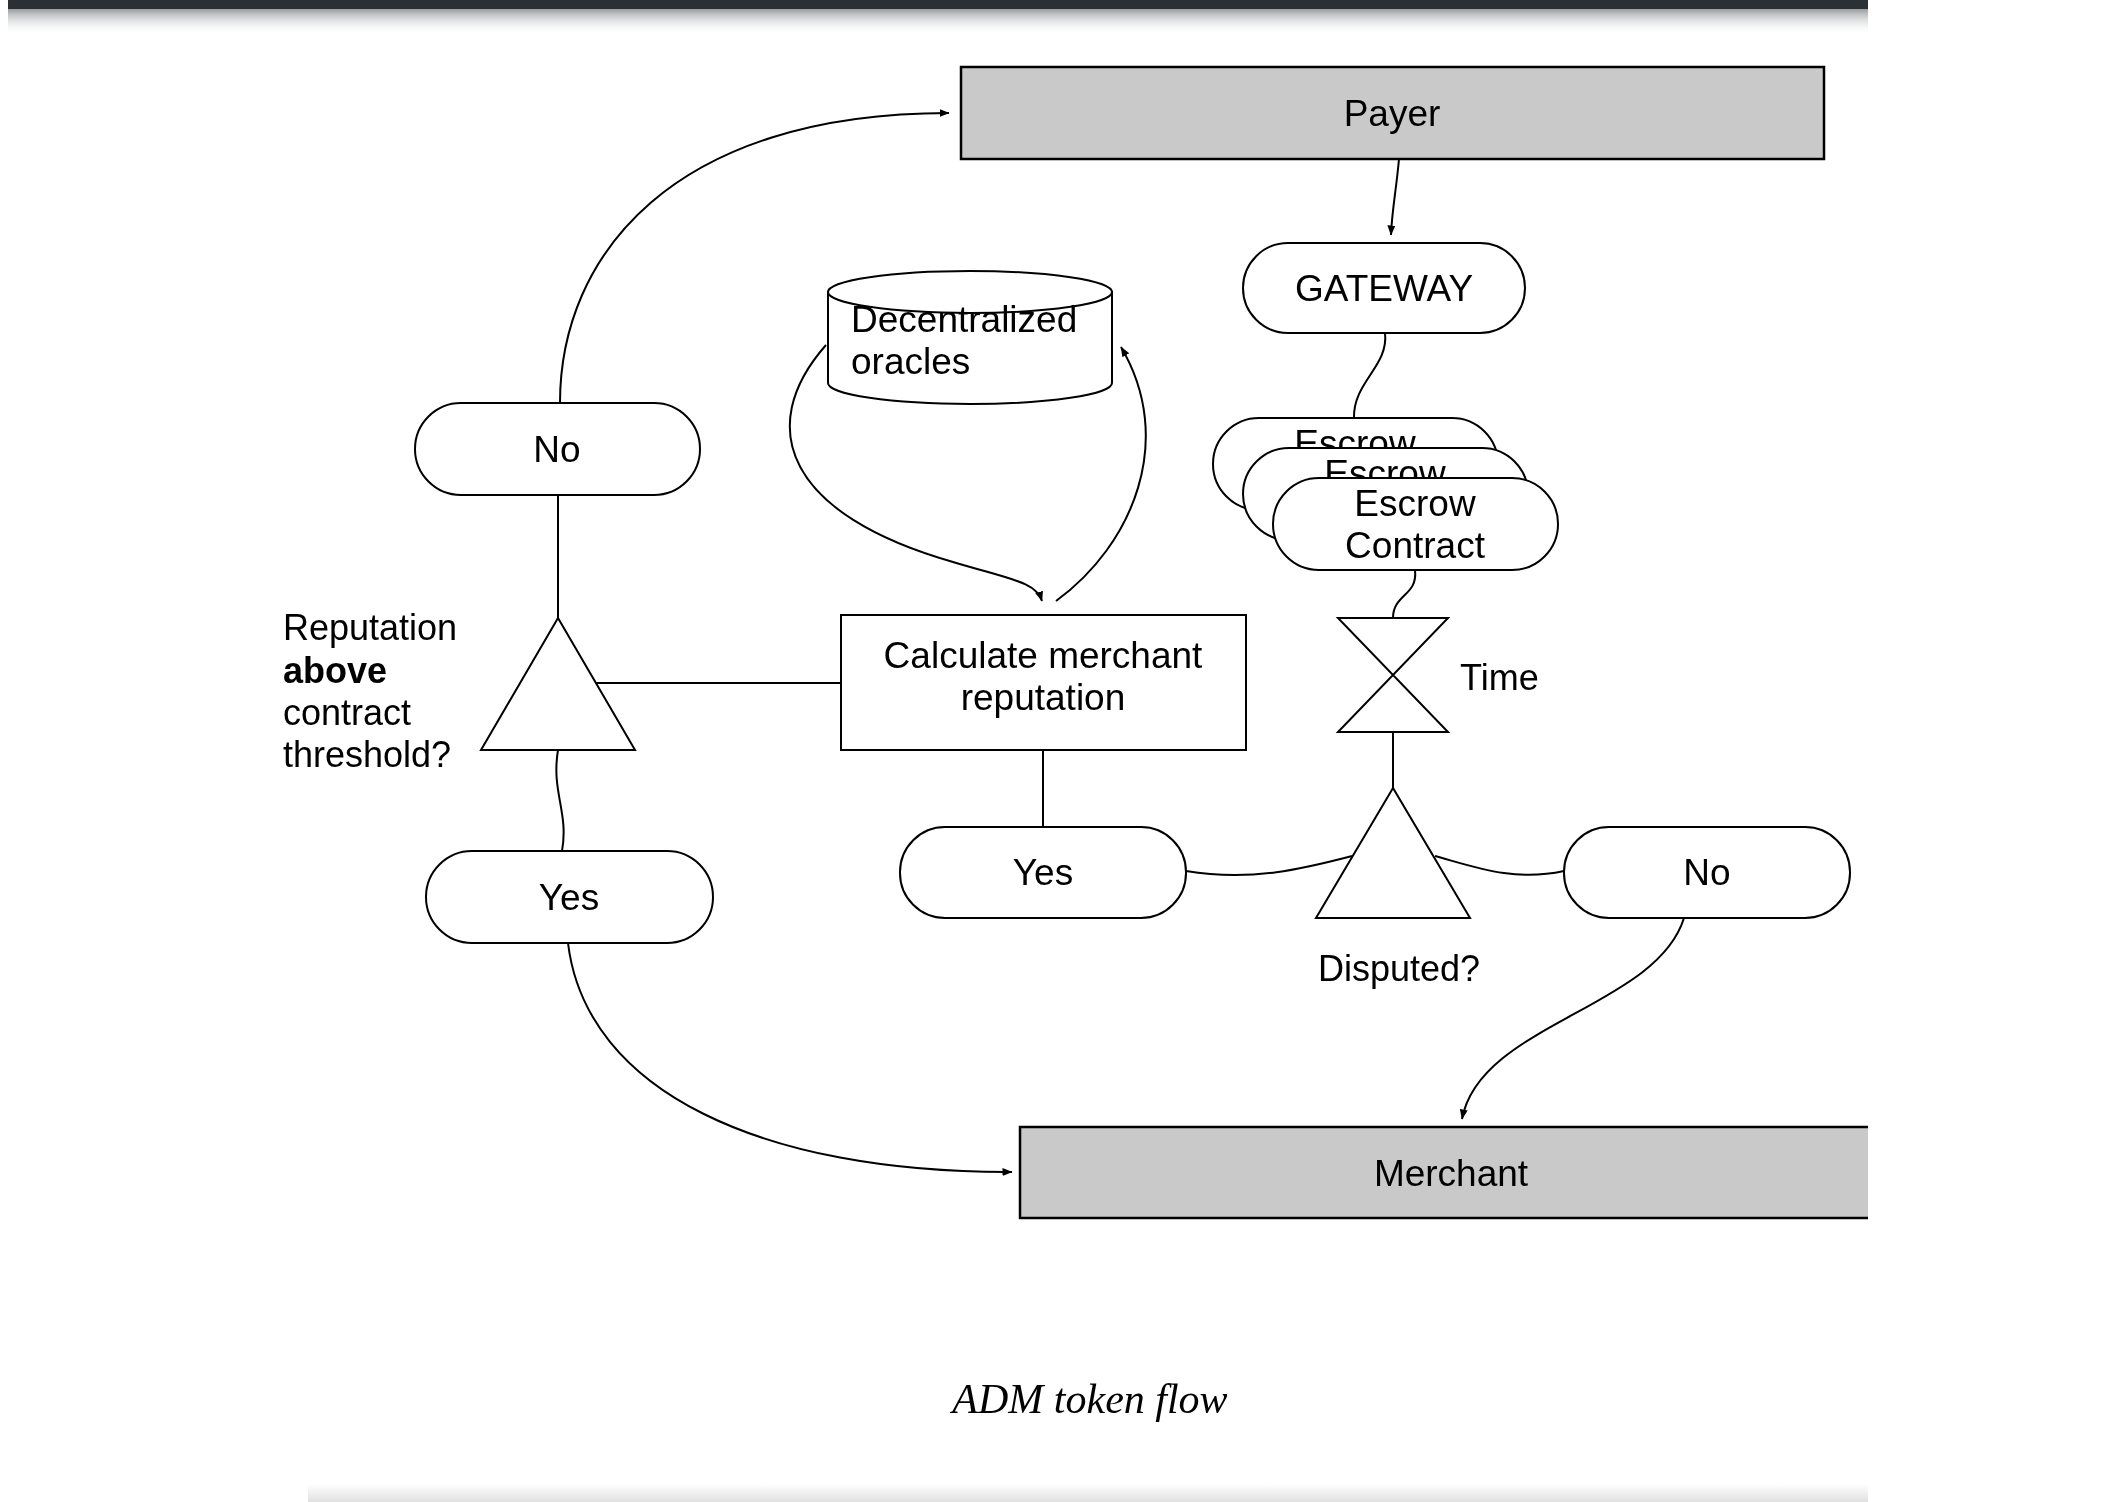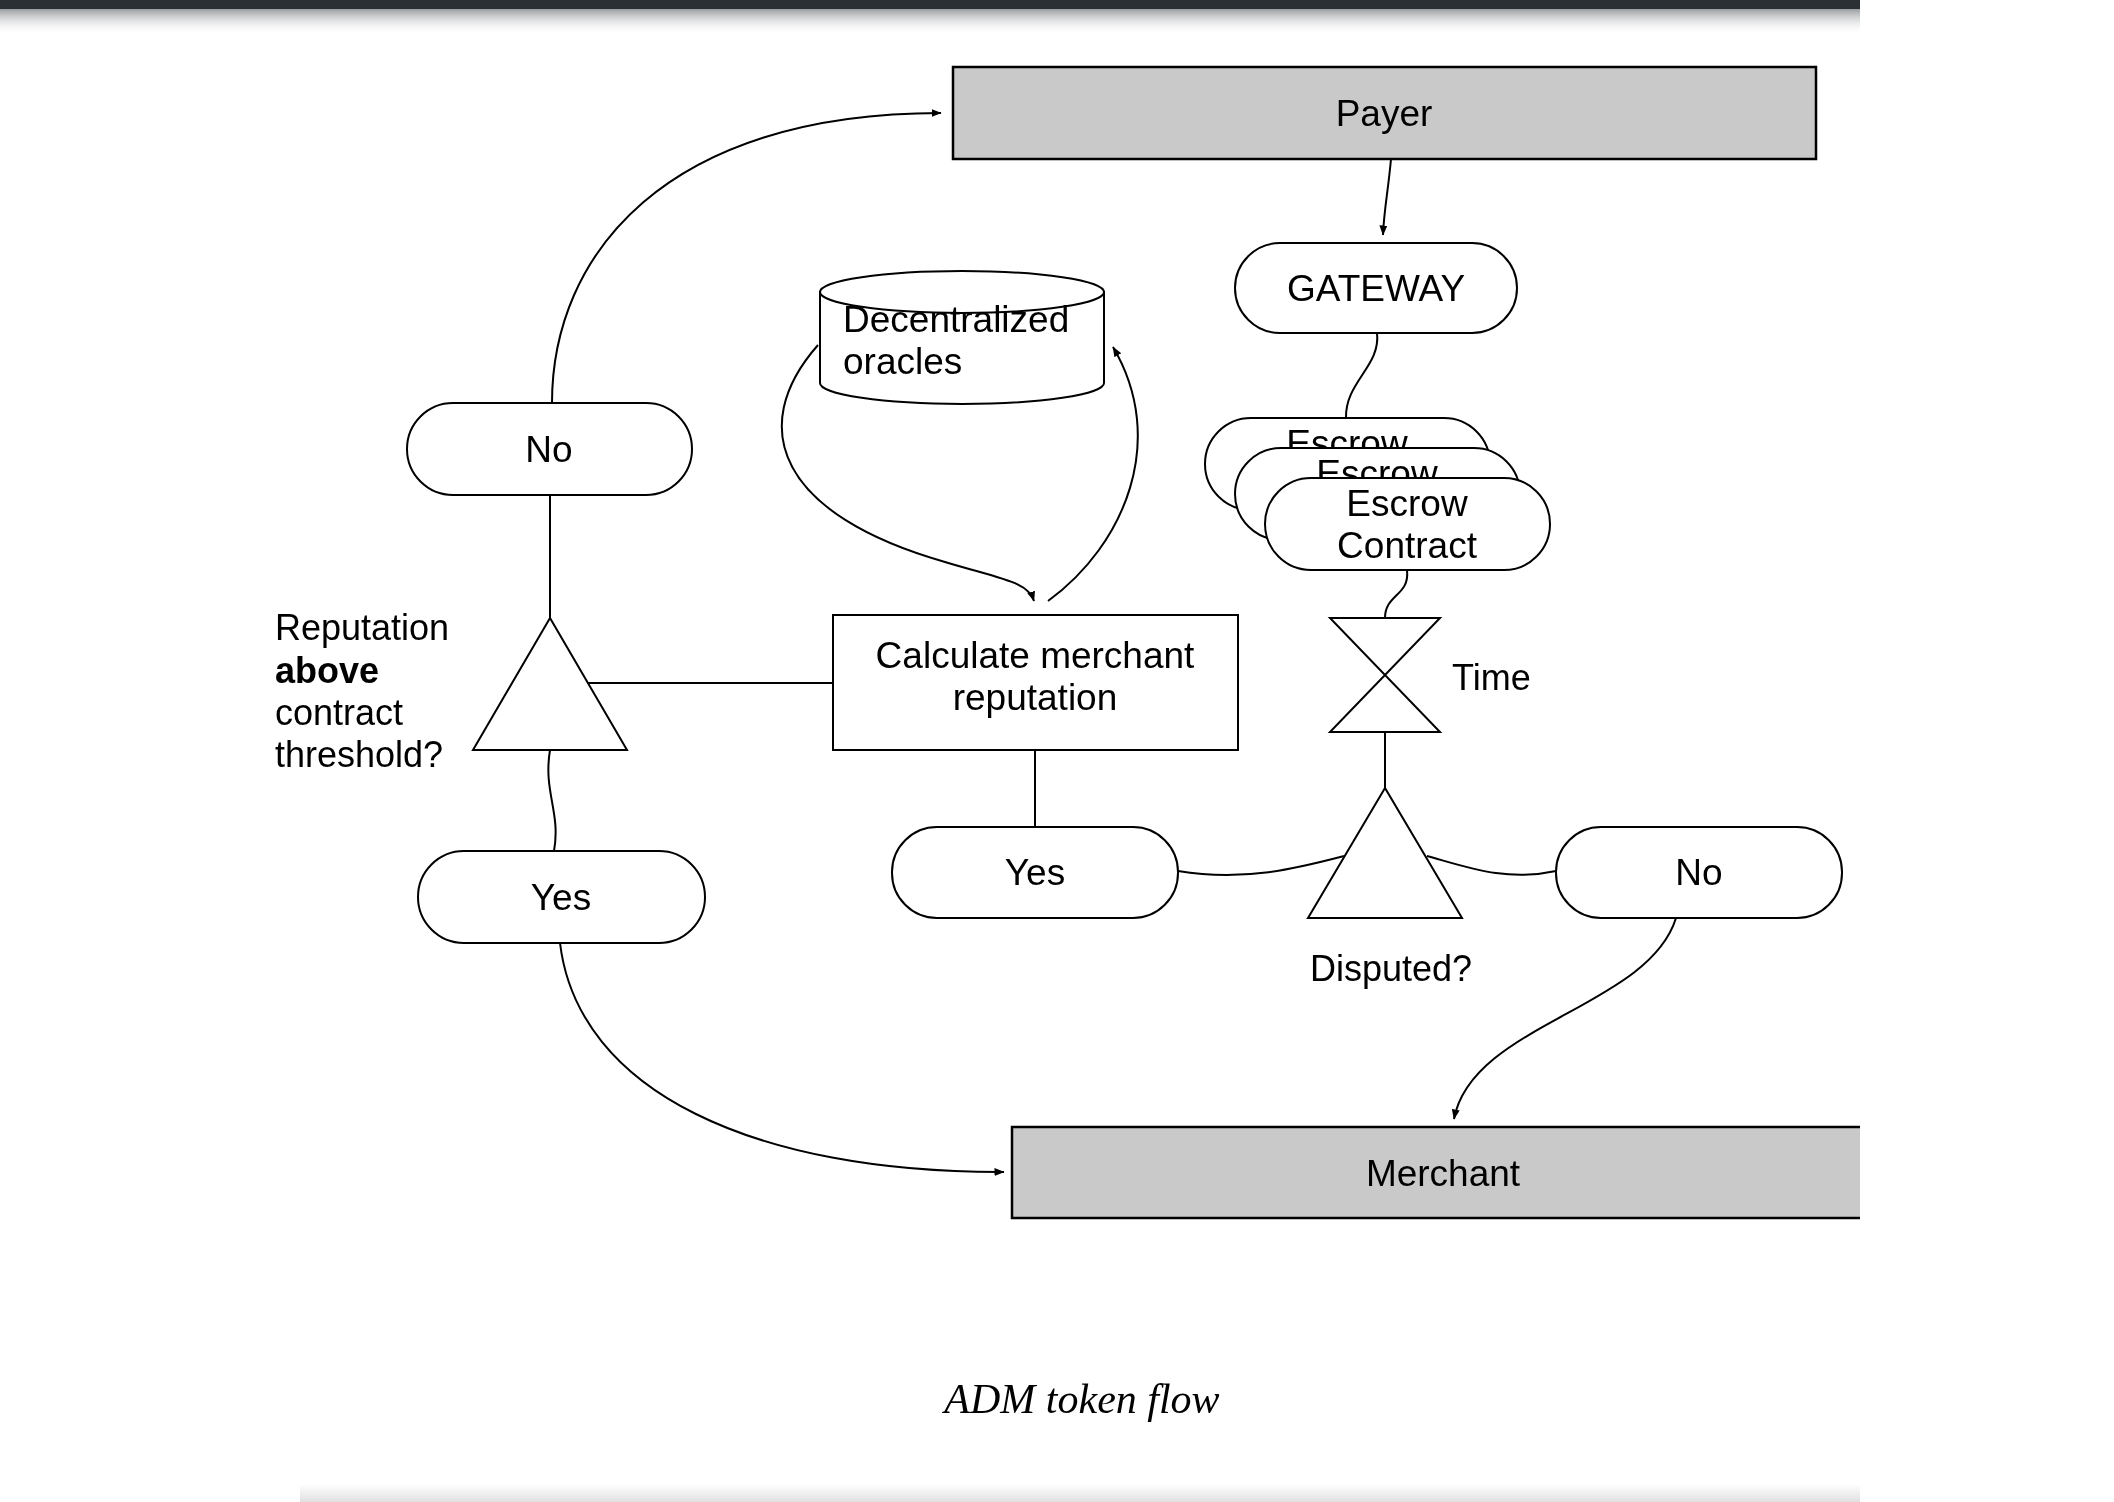--- a/index.html
+++ b/index.html
@@ -1,16 +1,16 @@
 <!DOCTYPE html>
 <html><head>
 <meta charset="utf-8">
 <style>
   html,body{margin:0;padding:0;background:#ffffff;}
-  .stage{position:relative;width:1860px;height:1502px;background:#ffffff;overflow:hidden;}
+  .stage{position:relative;width:1860px;height:1502px;background:#ffffff;overflow:hidden;padding-left:8px;}
   svg{display:block;}
   text{font-family:"Liberation Sans", sans-serif;fill:#000000;}
   .node-label{font-size:37px;}
   .anno-label{font-size:36px;}
   .anno-bold{font-weight:bold;}
   .caption-text{font-family:"Liberation Serif", serif;font-style:italic;font-size:42px;}
   .shape{fill:#ffffff;stroke:#000000;stroke-width:2px;}
   .graybox{stroke:#000000;stroke-width:2.5px;}
   .conn{fill:none;stroke:#000000;stroke-width:2px;}
 </style>

